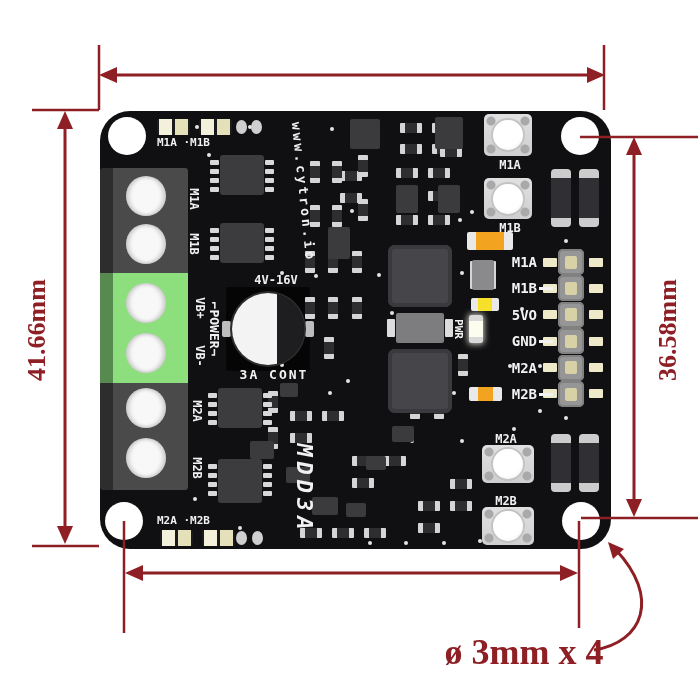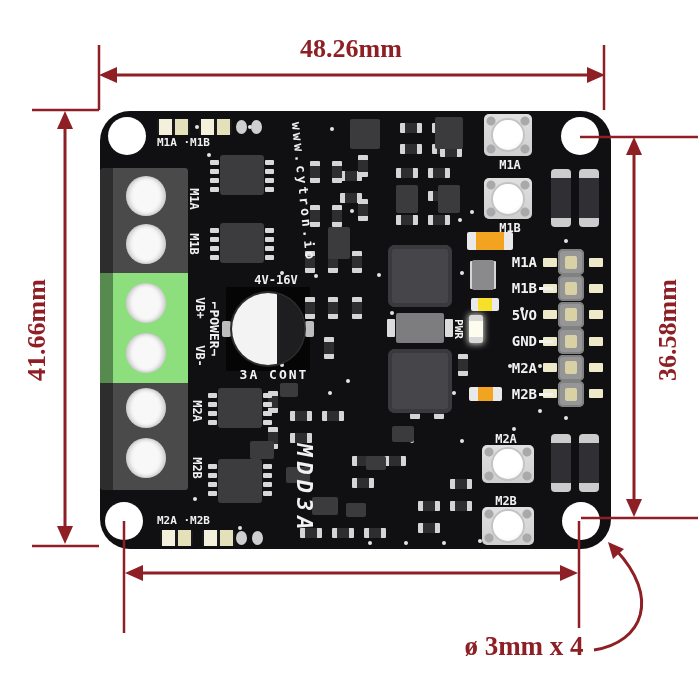--- a/index.html
+++ b/index.html
@@ -107,24 +107,23 @@
       <polygon points="125,573 143,565 143,581" stroke="none"></polygon>
       <polygon points="578,573 560,565 560,581" stroke="none"></polygon>
       <line x1="124" y1="521" x2="124" y2="633" stroke-width="2.5"></line>
       <line x1="579" y1="521" x2="579" y2="628" stroke-width="2.5"></line>
 
       <path d="M 594 650 C 644 642 660 597 616 550" fill="none"></path>
       <polygon points="608,542 624,549 613,559" stroke="none"></polygon>
     </g>
   </svg>
 
-  <div class="dimlabel" style="left:241px;top:34px;width:220px;">48.26mm</div>
   <div class="dimlabel rotccw" style="left:-54px;top:316px;width:180px;height:28px;">41.66mm</div>
   <div class="dimlabel rotccw" style="left:577px;top:316px;width:180px;height:28px;">36.58mm</div>
-  <div class="dimlabel" style="left:404px;top:631px;width:240px;font-size:27px;">ø 3mm x 4</div>
+  <div class="dimlabel" style="left:404px;top:631px;width:240px;font-size:36px;">ø 3mm x 4</div>
 
   <div class="board">
 
     <div class="hole" style="left:8px;top:6px;"></div>
     <div class="hole" style="left:461px;top:6px;"></div>
     <div class="hole" style="left:5px;top:391px;"></div>
     <div class="hole" style="left:462px;top:391px;"></div>
 
     <div class="tblock">
       <div class="tb-green"></div>

